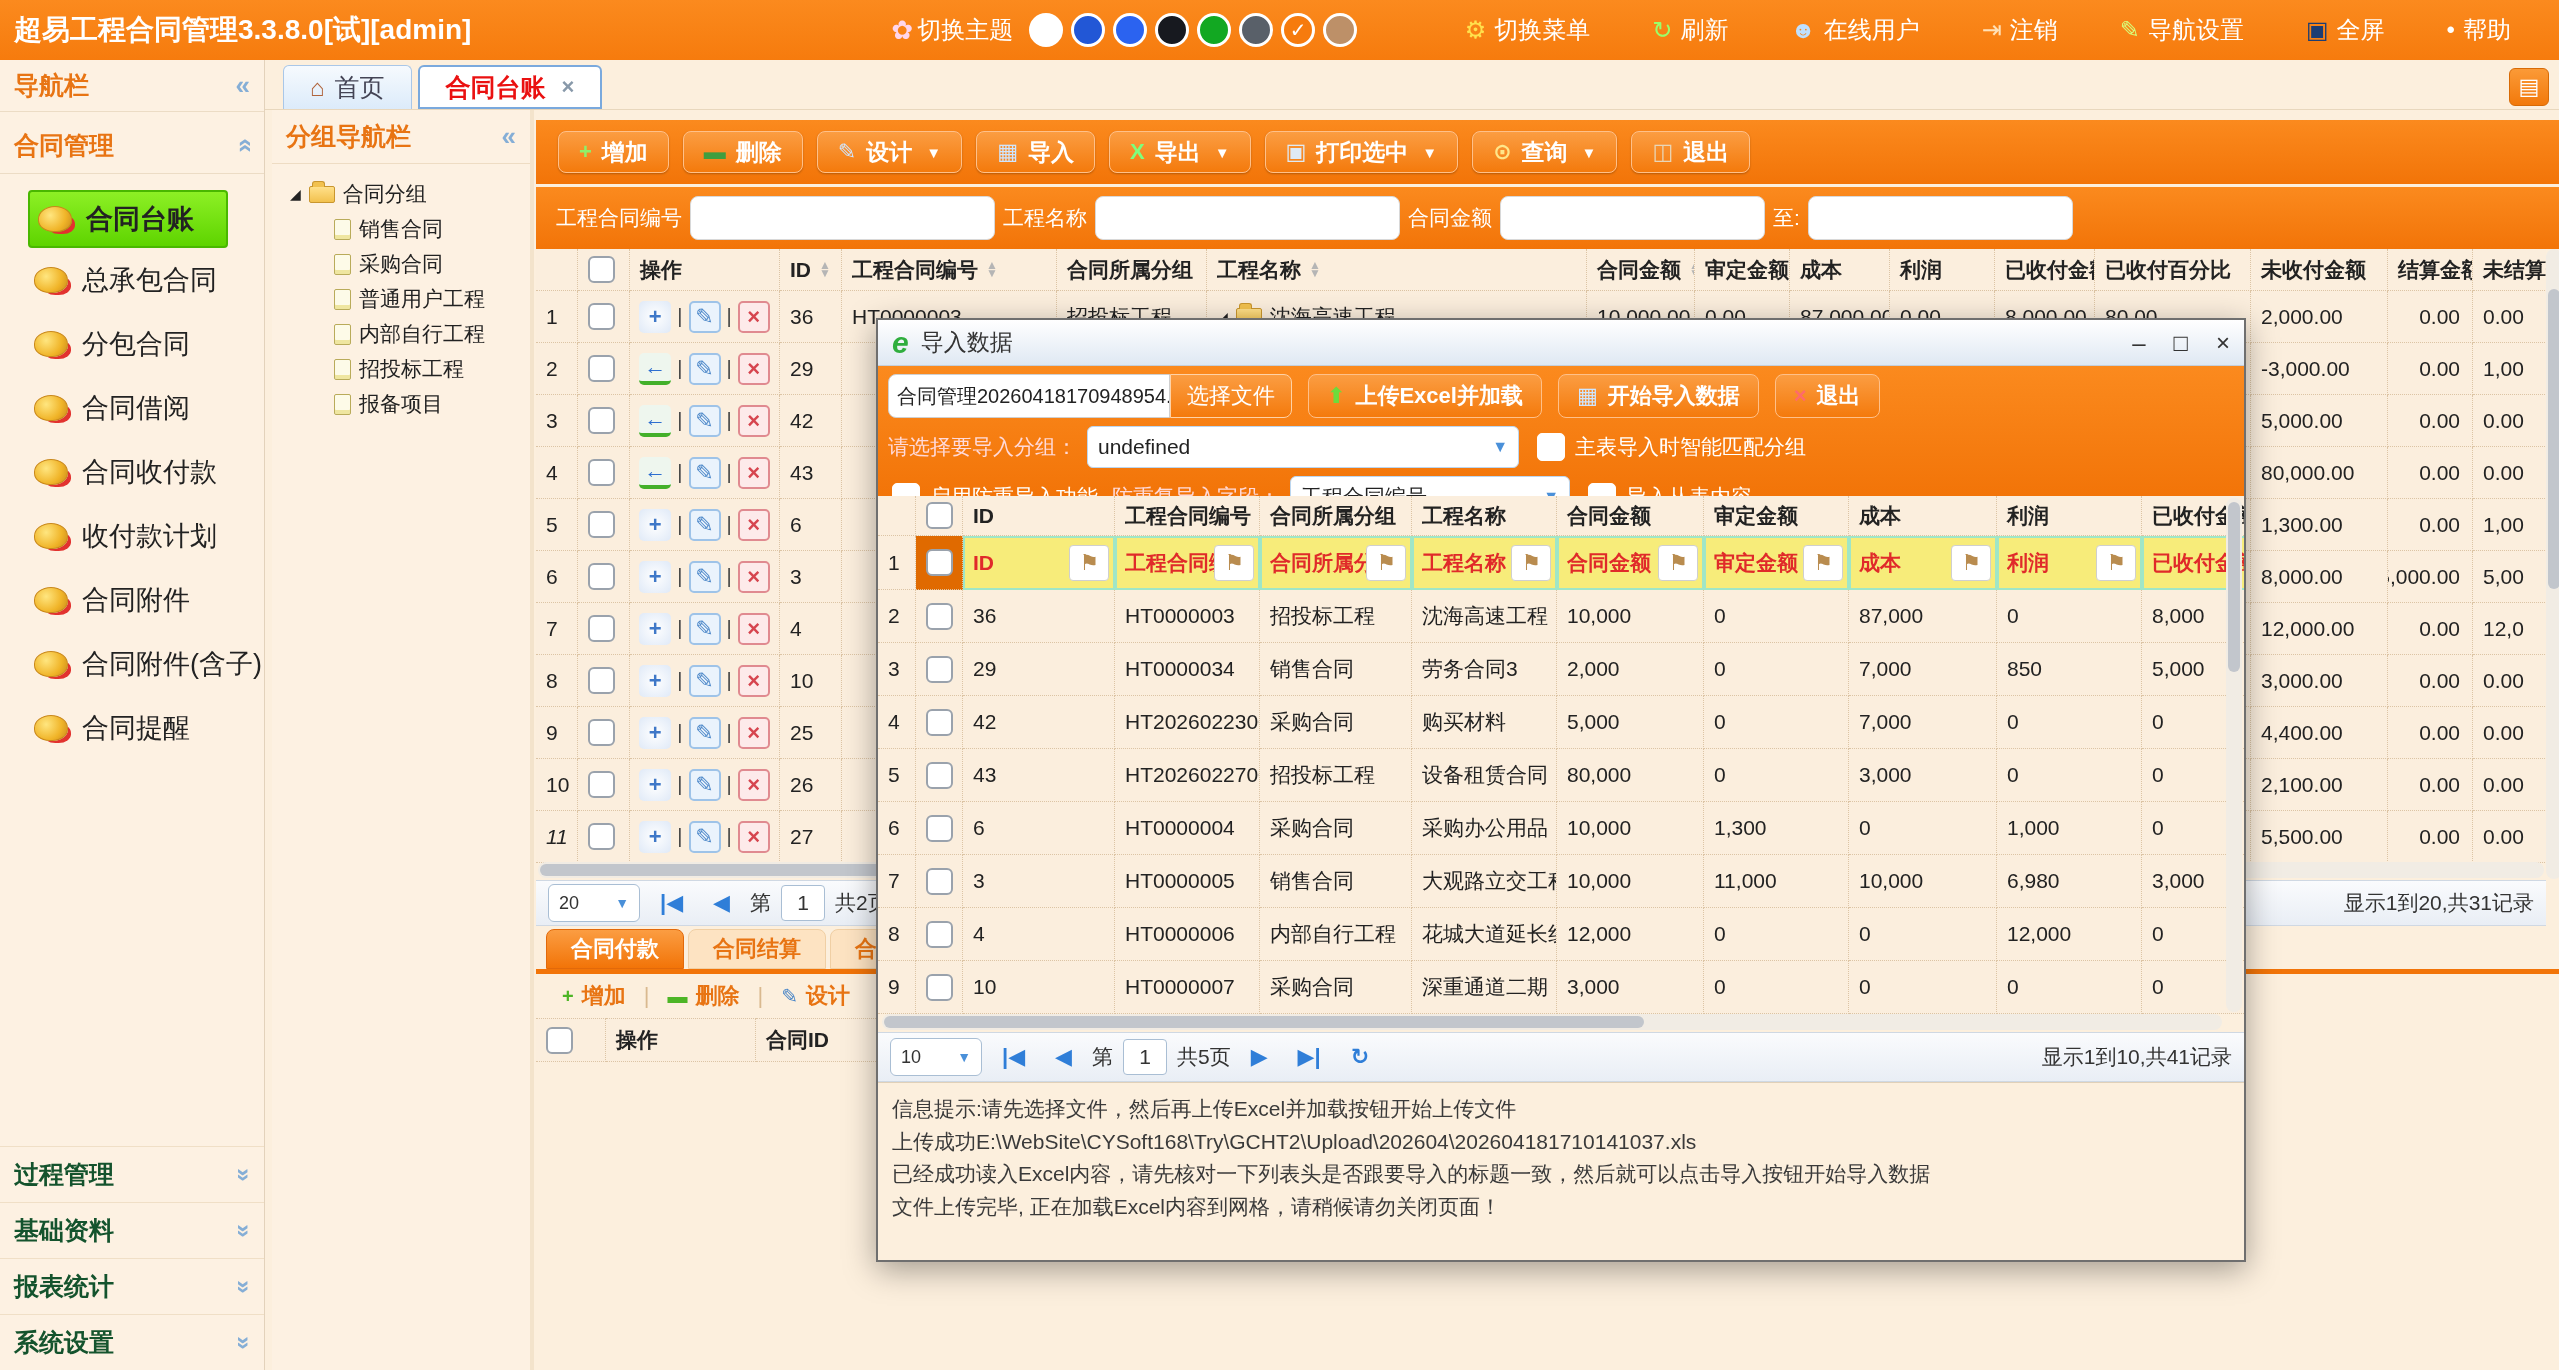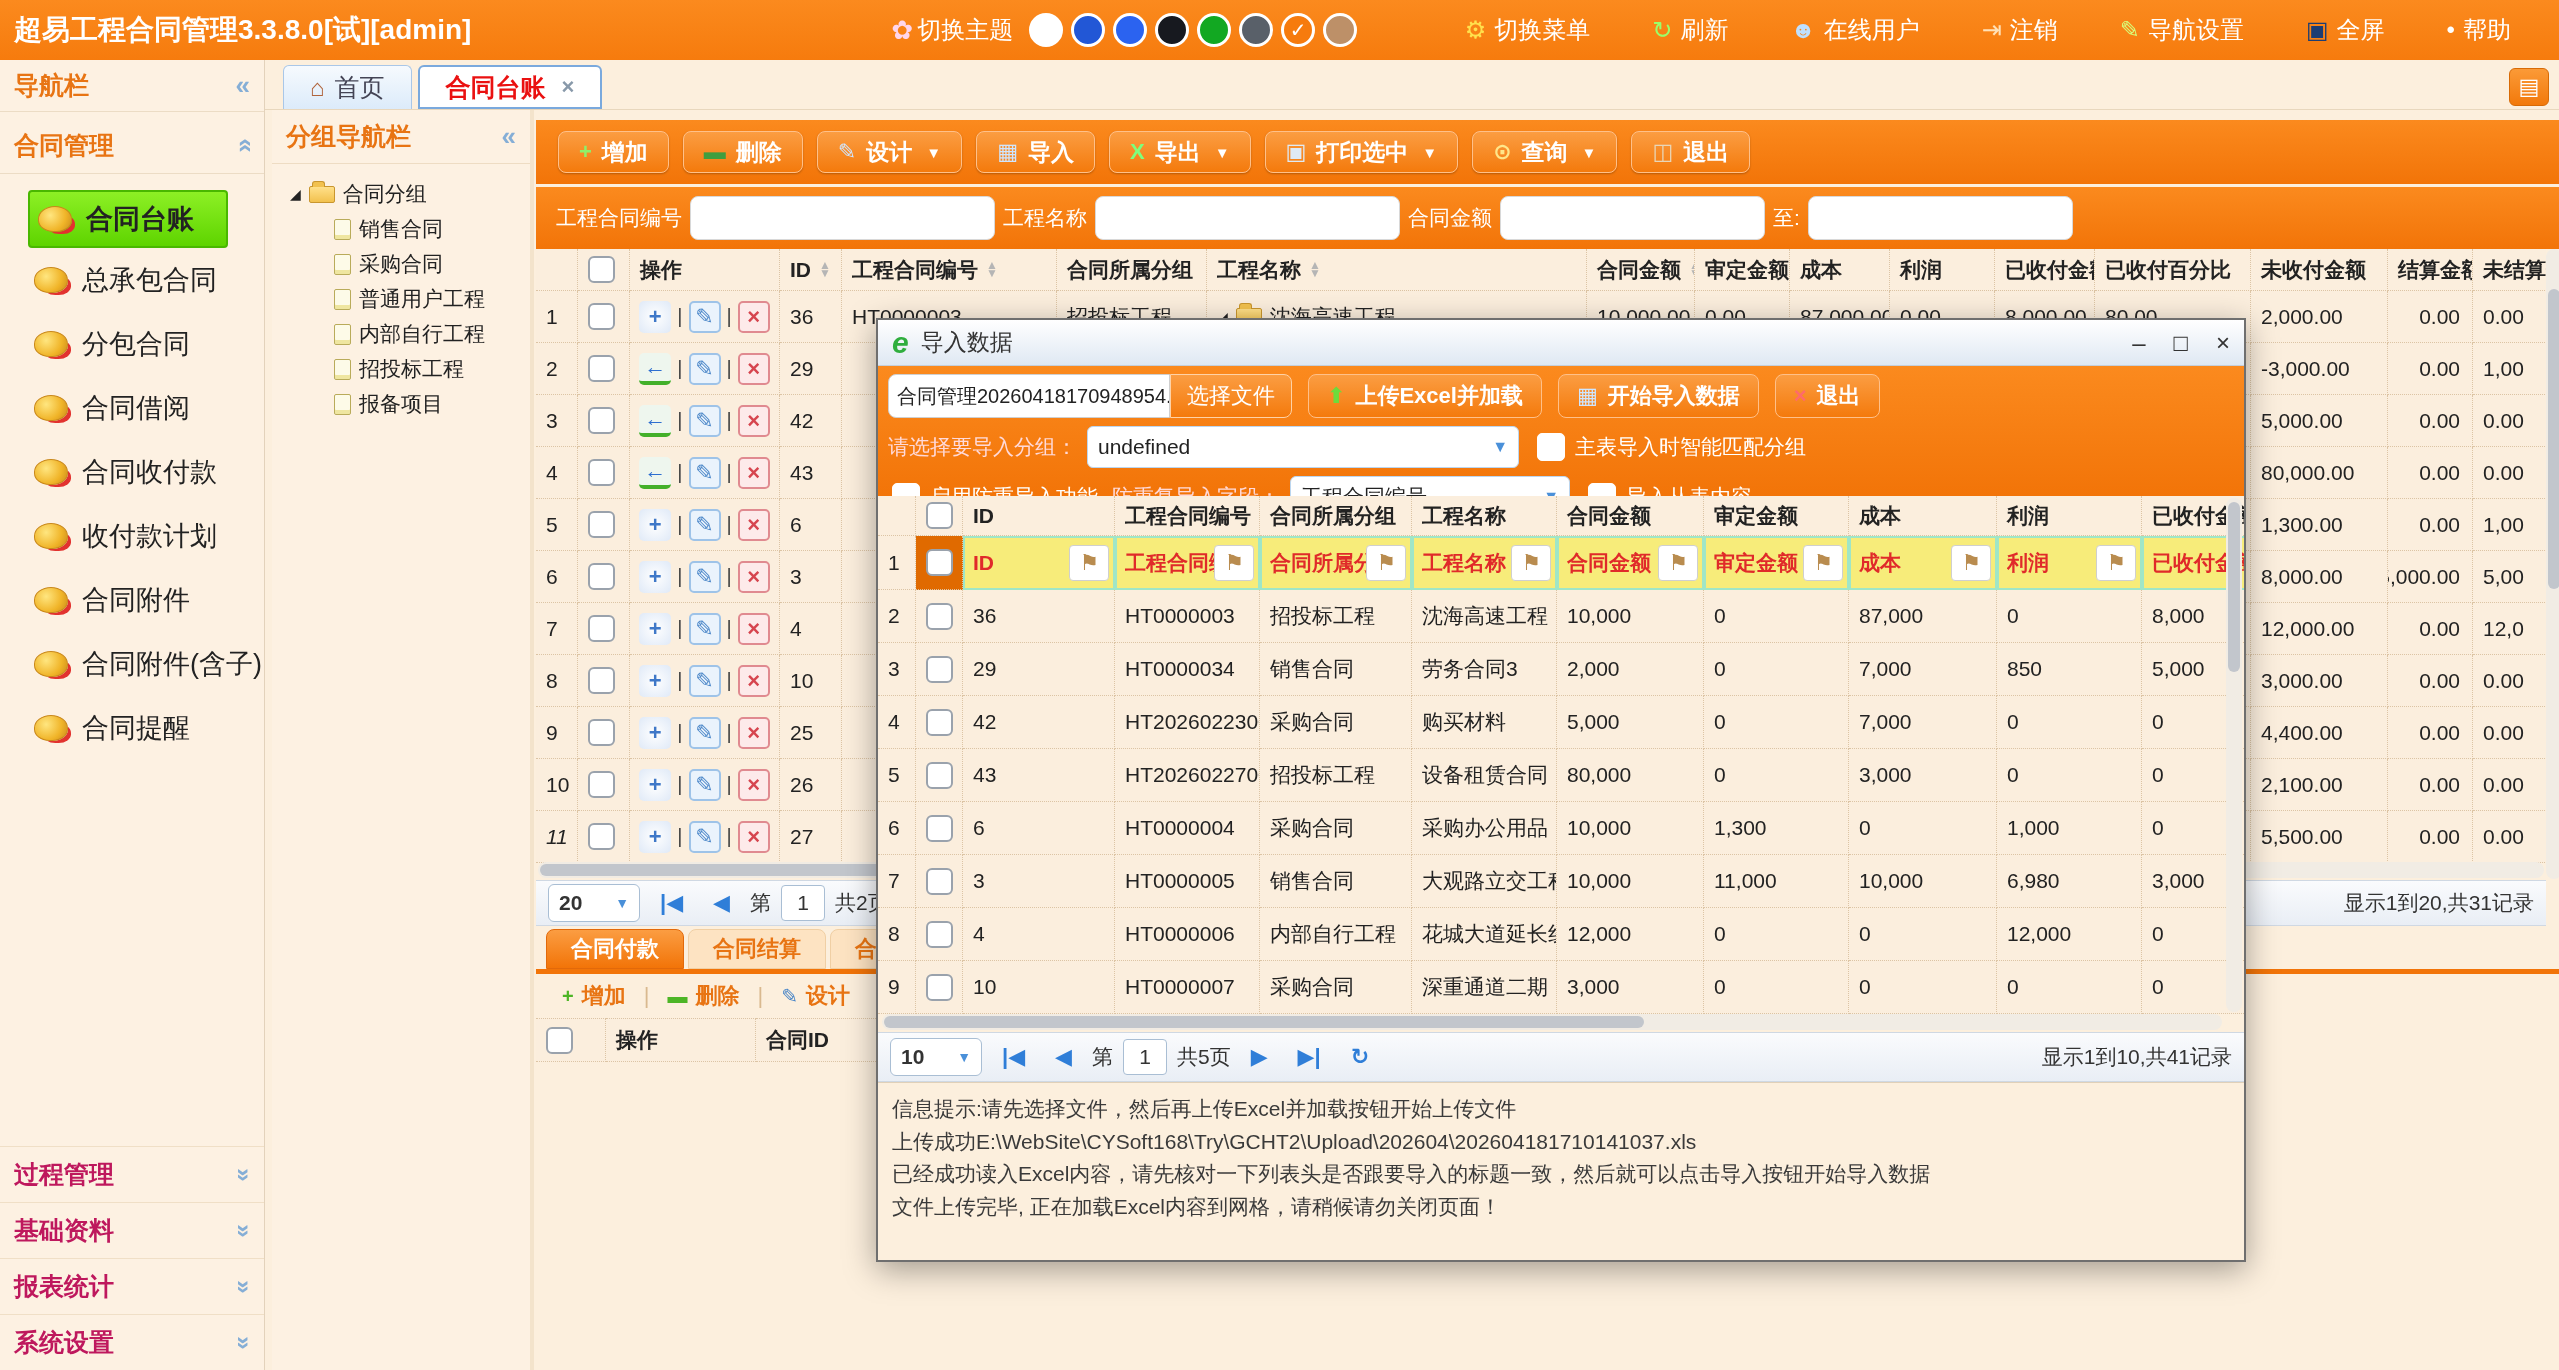--- a/index.html
+++ b/index.html
@@ -27,21 +27,21 @@
   #sec-hd { height:56px; margin-top:6px; }
   .sb-item { display:flex; align-items:center; gap:14px; height:64px; padding-left:34px;
     font-size:27px; color:#222; cursor:pointer; }
   .sb-item.active { background:linear-gradient(#8df025,#5ed400); border:2px solid #49b800;
     border-radius:4px; margin:0 0 0 28px; width:200px; height:58px; padding-left:8px; font-weight:bold; }
   .coin { width:34px; height:26px; border-radius:50% 50% 45% 45%;
     background:radial-gradient(circle at 35% 35%,#ffe680,#f0b428 60%,#c9881a);
     border:1px solid #c9881a; box-shadow:6px 5px 0 -3px #e2332f; flex:0 0 auto; }
   .sb-bot { height:56px; display:flex; align-items:center; justify-content:space-between; padding:0 14px;
     border-top:1px solid #f0dfc6; background:#fdf1e2; }
-  .sb-bot .t { color:#be185d; font-size:25px; font-weight:bold; }
+  .sb-bot .t { color:#14532d; font-size:25px; font-weight:bold; }
   .chev-d { display:inline-block; transform:rotate(90deg); color:#85aed6; font-size:24px; font-weight:bold; }
 
   
   #tabbar { left:265px; top:60px; width:2294px; height:50px; background:#fcefdd;
     display:flex; align-items:flex-end; padding-left:18px; border-bottom:1px solid #e8d7bd; }
   .tab { display:flex; align-items:center; gap:10px; height:44px; padding:0 26px; font-size:25px;
     border:1px solid #a9c7e8; border-bottom:none; border-radius:6px 6px 0 0; cursor:pointer;
     background:linear-gradient(#f6fafe,#dcebfa); color:#445; margin-right:6px; }
   .tab.active { background:#fff; border:2px solid #7aa9dd; color:#ea1111; font-weight:bold; }
   .tab .x { color:#8899aa; font-size:22px; margin-left:6px; }
@@ -97,21 +97,21 @@
   .hscroll { position:absolute; height:16px; background:#f1ece4; border-radius:8px; }
   .hthumb { position:absolute; top:2px; height:12px; background:#c2c6cc; border-radius:6px; }
   .vscroll { position:absolute; width:16px; background:#f1ece4; border-radius:8px; }
   .vthumb { position:absolute; left:2px; width:12px; background:#c2c6cc; border-radius:6px; }
 
   
   .pager { display:flex; align-items:center; gap:10px; background:linear-gradient(#fafbfd,#e9eef5);
     border-top:1px solid #cfd8e3; border-bottom:1px solid #cfd8e3; font-size:21px; color:#333; padding:0 12px; }
   .psel { display:flex; align-items:center; justify-content:space-between; width:92px; height:38px;
     background:#fff; border:1px solid #a9bed4; border-radius:6px; padding:0 10px; cursor:pointer; }
-  .psel .v { font-size:21px;font-weight:bold; }
+  .psel .v { font-size:18px; }
   .pbtn { color:#2f7ed8; font-size:22px; font-weight:bold; padding:4px 10px; cursor:pointer; }
   .pinput { width:44px; height:36px; background:#fff; border:1px solid #a9bed4; border-radius:4px;
     display:flex; align-items:center; justify-content:center; font-size:21px; }
   .pstatus { margin-left:auto; font-size:21px; color:#333; white-space:nowrap; }
 
   
   #subpanel { top:818px; left:0; width:2023px; height:442px; background:#fcefdd; }
   #sub-tabs { display:flex; align-items:flex-end; gap:4px; height:46px; border-bottom:5px solid #f27408; padding-left:10px; }
   .stab { height:40px; display:flex; align-items:center; padding:0 24px; font-size:22px; font-weight:bold;
     border-radius:8px 8px 0 0; cursor:pointer; background:#fde3c2; color:#e87413; border:1px solid #f0cfa4; }

